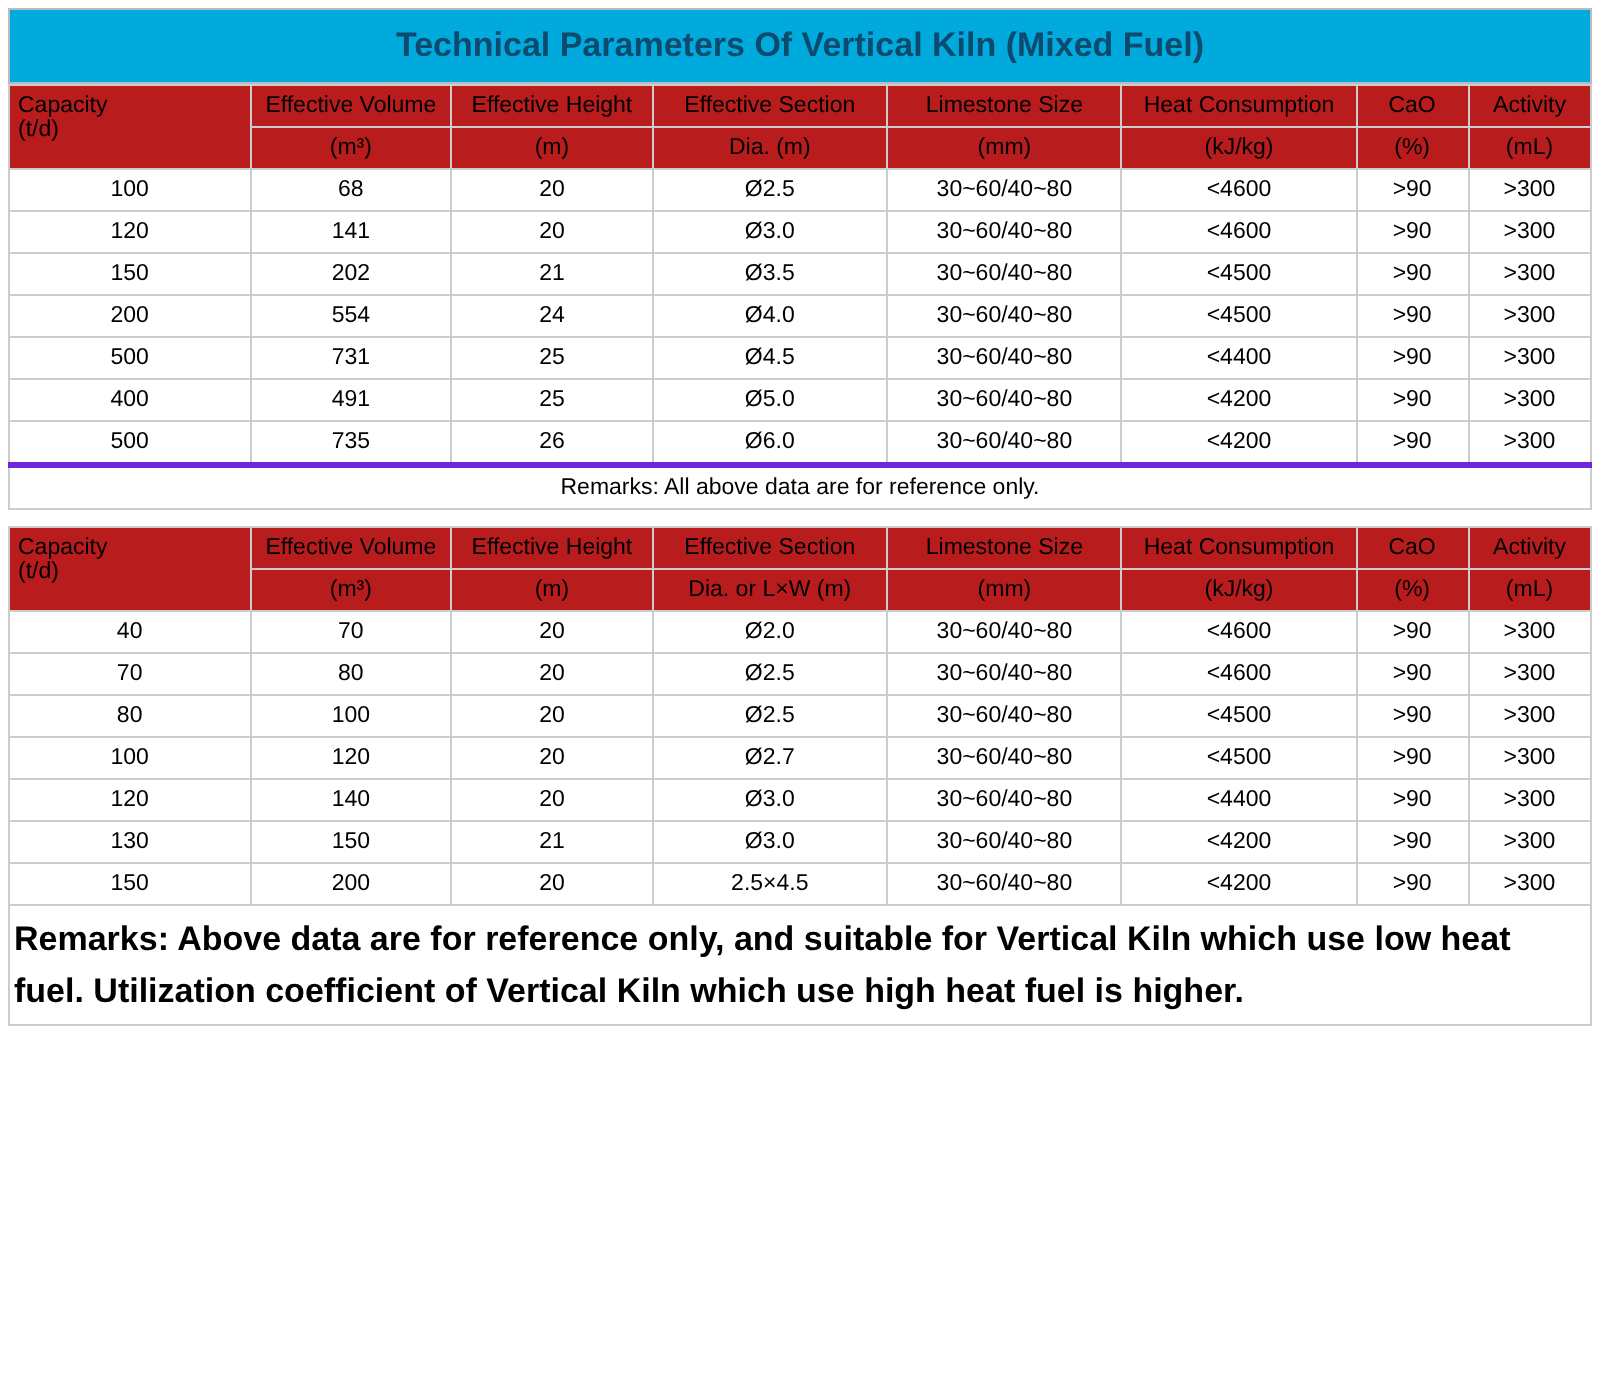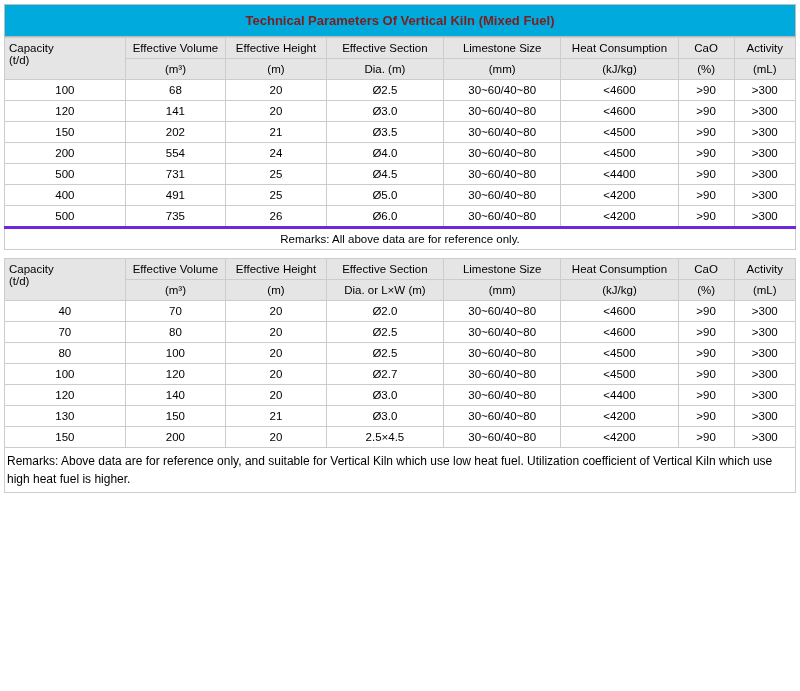--- a/index.html
+++ b/index.html
@@ -8,58 +8,59 @@
       font-size: 12px;
       background: #fff;
       width: 800px;
     }
     .main-container {
       width: 800px;
       padding: 4px;
     }
     .section-title {
       background-color: #00aadd;
-      color: #7f1d1d;
+      color: #0c4a6e;
       text-align: center;
       padding: 8px 4px;
-      font-size: 13px;
+      font-size: 17px;
       font-weight: bold;
       border: 1px solid #bbb;
     }
     table {
       width: 100%;
       border-collapse: collapse;
       table-layout: fixed;
     }
     th, td {
       border: 1px solid #ccc;
       text-align: center;
       padding: 4px 2px;
       font-size: 11.5px;
       vertical-align: middle;
     }
     .header-row th {
-      background-color: #e5e5e5;
+      background-color: #b91c1c;
       font-weight: normal;
     }
     .capacity-cell {
       text-align: left;
       padding-left: 4px;
       vertical-align: top;
     }
     .remarks-row td {
       text-align: center;
       border-top: 3px solid #6d28d9;
     }
     .bottom-remarks {
-      font-size: 12px;
+      font-size: 17px;
       padding: 4px 2px;
       border: 1px solid #ccc;
       border-top: none;
       line-height: 1.5;
+      font-weight: bold;
     }
     .col-capacity { width: 108px; }
     .col-eff-vol  { width: 90px; }
     .col-eff-h    { width: 90px; }
     .col-eff-sec  { width: 105px; }
     .col-lime     { width: 105px; }
     .col-heat     { width: 105px; }
     .col-cao      { width: 50px; }
     .col-act      { width: 55px; }
   </style>

